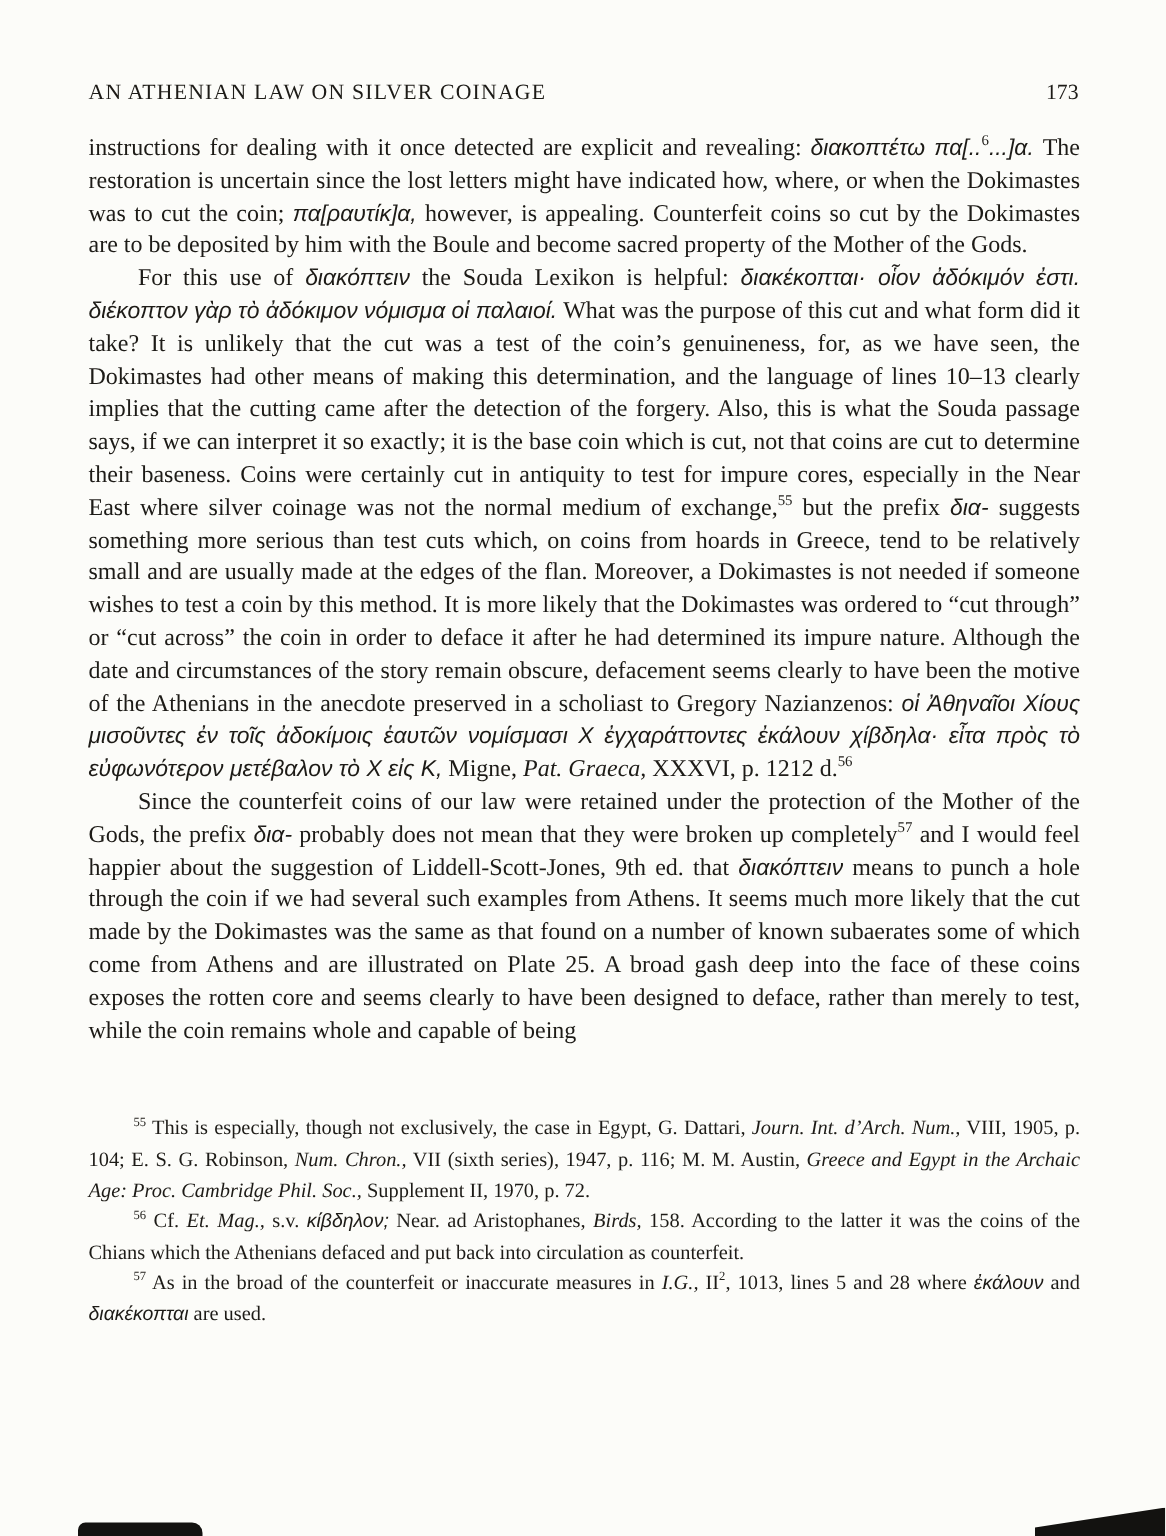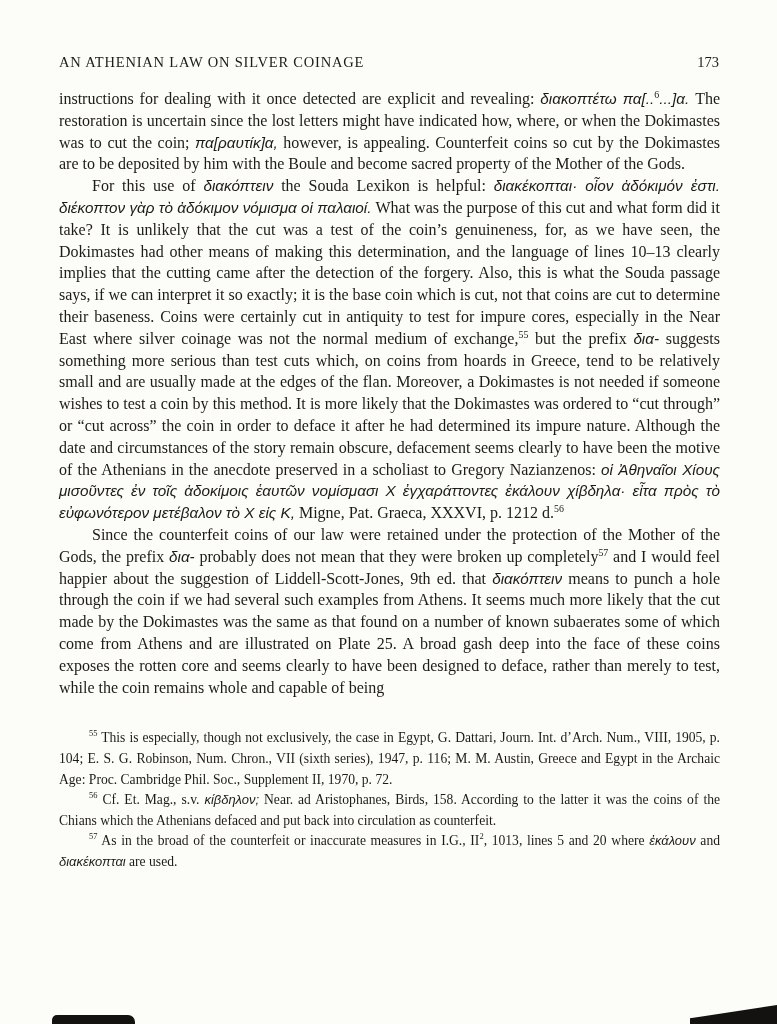--- a/index.html
+++ b/index.html
@@ -28,29 +28,29 @@
   .body-text {
     margin-top: 14px;
     font-size: 16px;
     line-height: 21.8px;
     text-align: justify;
   }
   .body-text p { margin: 0; }
   p.indent { text-indent: 33px; }
 
   .footnotes {
-    margin-top: 30px;
+    margin-top: 44px;
     font-size: 13.6px;
     line-height: 20.6px;
     text-align: justify;
   }
   .footnotes p { margin: 0; text-indent: 30px; }
 
   .g { font-style: italic; font-family: Liberation Sans, sans-serif; font-size: 0.955em; }
-  .i { }
+  .i { font-style: italic; }
   sup { font-size: 0.62em; line-height: 0; }
 
   .artifact { position: absolute; background: #131210; }
   .artifact.left  { left: 52px; bottom: 0; width: 83px; height: 9px; border-radius: 5px 7px 0 0; }
   .artifact.right { right: 0; bottom: 0; width: 87px; height: 19px;
                     clip-path: polygon(0 70%, 100% 0, 100% 100%, 0 100%); }
 </style>
 </head>
 <body>
 
@@ -64,20 +64,20 @@
 
     <div class="body-text">
         <p><span>instructions for dealing with it once detected are explicit and revealing: </span><span class="g">διακοπτέτω πα[..</span><sup>6</sup><span class="g">...]α.</span><span> The restoration is uncertain since the lost letters might have indicated how, where, or when the Dokimastes was to cut the coin; </span><span class="g">πα[ραυτίκ]α,</span><span> however, is appealing. Counterfeit coins so cut by the Dokimastes are to be deposited by him with the Boule and become sacred property of the Mother of the Gods.</span></p>
         <p class="indent"><span>For this use of </span><span class="g">διακόπτειν</span><span> the Souda Lexikon is helpful: </span><span class="g">διακέκοπται· οἷον ἀδόκιμόν ἐστι. διέκοπτον γὰρ τὸ ἀδόκιμον νόμισμα οἱ παλαιοί.</span><span> What was the purpose of this cut and what form did it take? It is unlikely that the cut was a test of the coin’s genuineness, for, as we have seen, the Dokimastes had other means of making this determination, and the language of lines 10–13 clearly implies that the cutting came after the detection of the forgery. Also, this is what the Souda passage says, if we can interpret it so exactly; it is the base coin which is cut, not that coins are cut to determine their baseness. Coins were certainly cut in antiquity to test for impure cores, especially in the Near East where silver coinage was not the normal medium of exchange,</span><sup>55</sup><span> but the prefix </span><span class="g">δια-</span><span> suggests something more serious than test cuts which, on coins from hoards in Greece, tend to be relatively small and are usually made at the edges of the flan. Moreover, a Dokimastes is not needed if someone wishes to test a coin by this method. It is more likely that the Dokimastes was ordered to “cut through” or “cut across” the coin in order to deface it after he had determined its impure nature. Although the date and circumstances of the story remain obscure, defacement seems clearly to have been the motive of the Athenians in the anecdote preserved in a scholiast to Gregory Nazianzenos: </span><span class="g">οἱ Ἀθηναῖοι Χίους μισοῦντες ἐν τοῖς ἀδοκίμοις ἑαυτῶν νομίσμασι Χ ἐγχαράττοντες ἐκάλουν χίβδηλα· εἶτα πρὸς τὸ εὐφωνότερον μετέβαλον τὸ Χ εἰς Κ,</span><span> Migne, </span><span class="i">Pat. Graeca,</span><span> XXXVI, p. 1212 d.</span><sup>56</sup></p>
         <p class="indent"><span>Since the counterfeit coins of our law were retained under the protection of the Mother of the Gods, the prefix </span><span class="g">δια-</span><span> probably does not mean that they were broken up completely</span><sup>57</sup><span> and I would feel happier about the suggestion of Liddell-Scott-Jones, 9th ed. that </span><span class="g">διακόπτειν</span><span> means to punch a hole through the coin if we had several such examples from Athens. It seems much more likely that the cut made by the Dokimastes was the same as that found on a number of known subaerates some of which come from Athens and are illustrated on Plate 25. A broad gash deep into the face of these coins exposes the rotten core and seems clearly to have been designed to deface, rather than merely to test, while the coin remains whole and capable of being</span></p>
       </div>
 
     <div class="footnotes">
         <p><sup>55</sup><span> This is especially, though not exclusively, the case in Egypt, G. Dattari, </span><span class="i">Journ. Int. d’Arch. Num.,</span><span> VIII, 1905, p. 104; E. S. G. Robinson, </span><span class="i">Num. Chron.,</span><span> VII (sixth series), 1947, p. 116; M. M. Austin, </span><span class="i">Greece and Egypt in the Archaic Age: Proc. Cambridge Phil. Soc.,</span><span> Supplement II, 1970, p. 72.</span></p>
         <p><sup>56</sup><span> Cf. </span><span class="i">Et. Mag.,</span><span> s.v. </span><span class="g">κίβδηλον;</span><span> Near. ad Aristophanes, </span><span class="i">Birds,</span><span> 158. According to the latter it was the coins of the Chians which the Athenians defaced and put back into circulation as counterfeit.</span></p>
-        <p><sup>57</sup><span> As in the broad of the counterfeit or inaccurate measures in </span><span class="i">I.G.,</span><span> II</span><sup>2</sup><span>, 1013, lines 5 and 20 where </span><span class="g">ἐκάλουν</span><span> and </span><span class="g">διακέκοπται</span><span> are used.</span></p>
+        <p><sup>57</sup><span> As in the broad of the counterfeit or inaccurate measures in </span><span class="i">I.G.,</span><span> II</span><sup>2</sup><span>, 1013, lines 5 and 28 where </span><span class="g">ἐκάλουν</span><span> and </span><span class="g">διακέκοπται</span><span> are used.</span></p>
       </div>
 
   </div>
 
   <div class="artifact left"></div>
   <div class="artifact right"></div>
 </div>
 
 </body></html>

